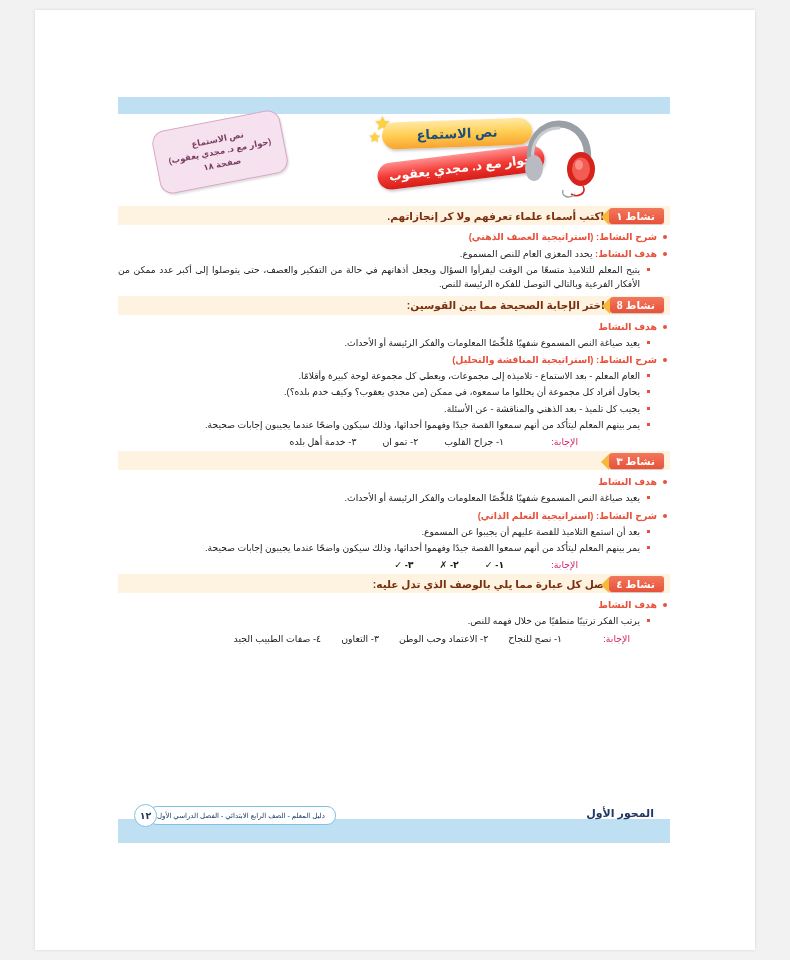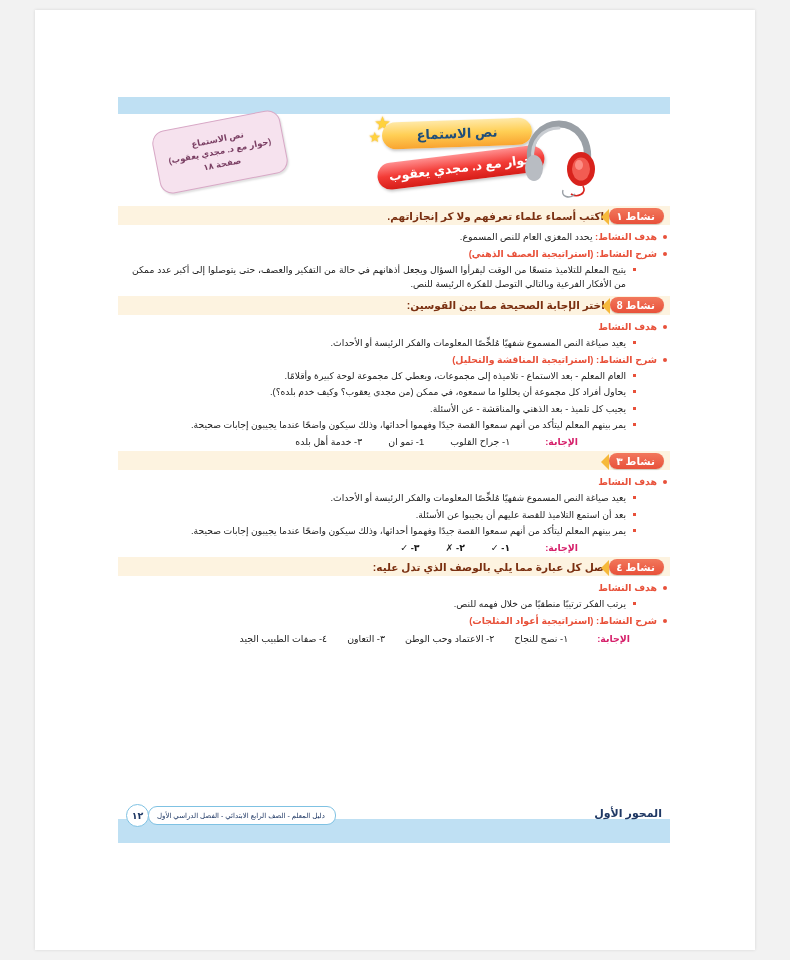--- a/index.html
+++ b/index.html
@@ -162,21 +162,21 @@
     width: 100%;
     padding-right: 6px;
   }
   .act-tag {
     position: relative;
     background: linear-gradient(180deg,#f2785c 0%, #e8513a 100%);
     color: #fff;
     font-size: 10.5px;
     font-weight: bold;
     padding: 2px 9px 2px 7px;
-    border-radius: 8px;
+    border-radius: 3px;
     white-space: nowrap;
     box-shadow: 0 1px 1px rgba(0,0,0,.18);
     margin-left: 5px;
     flex: 0 0 auto;
   }
   .act-tag::before {
     content: "";
     position: absolute;
     left: -8px;
     top: 1px;
@@ -207,21 +207,21 @@
     position: absolute;
     right: 3px;
     top: 5px;
     width: 4px; height: 4px;
     border-radius: 50%;
     background: #e8513a;
   }
   .b-lvl2 {
     position: relative;
     padding-right: 30px;
-    margin: 2px 14px;
+    margin: 2px 0;
     font-size: 9.2px;
     line-height: 1.55;
     color: #1a1a1a;
     text-align: justify;
   }
   .b-lvl2::before {
     content: "";
     position: absolute;
     right: 20px;
     top: 5px;
@@ -236,22 +236,22 @@
     margin: 4px 0 2px 0;
     font-size: 9.4px;
     color: #1a1a1a;
     display: flex;
     justify-content: flex-start;
     gap: 26px;
     padding-right: 92px;
   }
   .answer-lead {
     color: #d6216b;
-    font-weight: bold;
-    margin-left: 9px;
+    font-weight: normal;
+    margin-left: 21px;
   }
   .ans-item { white-space: nowrap; }
   .mark-ok { color: #1a1a1a; font-weight: bold; }
   .mark-no { color: #1a1a1a; font-weight: bold; }
 
   
   .footer {
     position: absolute;
     left: 83px;
     top: 795px;
@@ -261,21 +261,21 @@
   .footer-band {
     position: absolute;
     left: 0;
     top: 14px;
     width: 552px;
     height: 24px;
     background: #bfe0f3;
   }
   .footer-chapter {
     position: absolute;
-    right: 8px;
+    right: 16px;
     top: 2px;
     font-size: 11px;
     font-weight: bold;
     color: #1f3864;
   }
   .footer-ref {
     position: absolute;
     left: 30px;
     top: 1px;
     height: 17px;
@@ -284,21 +284,21 @@
     border: 1.2px solid #7fc2e3;
     border-radius: 9px;
     display: flex;
     align-items: center;
     font-size: 7px;
     color: #1f3864;
     white-space: nowrap;
   }
   .footer-page {
     position: absolute;
-    left: 8px;
+    left: 16px;
     top: -1px;
     width: 21px;
     height: 21px;
     border: 1.2px solid #7fc2e3;
     border-radius: 50%;
     background: #ffffff;
     display: flex;
     align-items: center;
     justify-content: center;
     font-size: 9.5px;
@@ -346,26 +346,26 @@
   <div class="content">
 
     <section class="activity">
       <div class="act-head">
         <div class="act-head-inner">
           <span class="act-tag">نشاط ١</span>
           <span class="act-title">اكتب أسماء علماء تعرفهم ولا كر إنجازاتهم.</span>
         </div>
       </div>
       <p class="b-lvl1">
+        <span class="lbl-expl">شرح النشاط:</span>
+        <span class="lbl-strategy">(استراتيجية العصف الذهني)</span>
+      </p>
+      <p class="b-lvl1">
         <span class="lbl-goal">هدف النشاط:</span>
         <span>يحدد المغزى العام للنص المسموع.</span>
-      </p>
-      <p class="b-lvl1">
-        <span class="lbl-expl">شرح النشاط:</span>
-        <span class="lbl-strategy">(استراتيجية العصف الذهني)</span>
       </p>
       <p class="b-lvl2">يتيح المعلم للتلاميذ متسعًا من الوقت ليقرأوا السؤال ويجعل أذهانهم في حالة من التفكير والعصف، حتى يتوصلوا إلى أكبر عدد ممكن من الأفكار الفرعية وبالتالي التوصل للفكرة الرئيسة للنص.</p>
     </section>
 
     <section class="activity">
       <div class="act-head">
         <div class="act-head-inner">
           <span class="act-tag">نشاط 8</span>
           <span class="act-title">اختر الإجابة الصحيحة مما بين القوسين:</span>
         </div>
@@ -378,60 +378,60 @@
         <span class="lbl-expl">شرح النشاط:</span>
         <span class="lbl-strategy">(استراتيجية المناقشة والتحليل)</span>
       </p>
       <p class="b-lvl2">العام المعلم - بعد الاستماع - تلاميذه إلى مجموعات، ويعطي كل مجموعة لوحة كبيرة وأقلامًا.</p>
       <p class="b-lvl2">يحاول أفراد كل مجموعة أن يحللوا ما سمعوه، في ممكن (من مجدي يعقوب؟ وكيف خدم بلده؟).</p>
       <p class="b-lvl2">يجيب كل تلميذ - بعد الذهني والمناقشة - عن الأسئلة.</p>
       <p class="b-lvl2">يمر بينهم المعلم ليتأكد من أنهم سمعوا القصة جيدًا وفهموا أحداثها، وذلك سيكون واضحًا عندما يجيبون إجابات صحيحة.</p>
       <div class="answer-line">
         <span class="answer-lead">الإجابة:</span>
         <span class="ans-item">١- جراح القلوب</span>
-        <span class="ans-item">1- تمو ان</span>
+        <span class="ans-item">٢- تمو ان</span>
         <span class="ans-item">٣- خدمة أهل بلده</span>
       </div>
     </section>
 
     <section class="activity">
       <div class="act-head">
         <div class="act-head-inner">
           <span class="act-tag">نشاط ٣</span>
         </div>
       </div>
       <p class="b-lvl1">
         <span class="lbl-goal">هدف النشاط</span>
       </p>
       <p class="b-lvl2">يعيد صياغة النص المسموع شفهيًا مُلخِّصًا المعلومات والفكر الرئيسة أو الأحداث.</p>
-      <p class="b-lvl2">بعد أن استمع التلاميذ للقصة عليهم أن يجيبوا عن الأسئلة.</p>
+      <p class="b-lvl1">
+        <span class="lbl-expl">شرح النشاط:</span>
+        <span class="lbl-strategy">(استراتيجية التعلم الذاتي)</span>
+      </p>
+      <p class="b-lvl2">بعد أن استمع التلاميذ للقصة عليهم أن يجيبوا عن المسموع.</p>
       <p class="b-lvl2">يمر بينهم المعلم ليتأكد من أنهم سمعوا القصة جيدًا وفهموا أحداثها، وذلك سيكون واضحًا عندما يجيبون إجابات صحيحة.</p>
       <div class="answer-line">
         <span class="answer-lead">الإجابة:</span>
         <span class="ans-item mark-ok">١- ✓</span>
         <span class="ans-item mark-no">٢- ✗</span>
         <span class="ans-item mark-ok">٣- ✓</span>
       </div>
     </section>
 
     <section class="activity">
       <div class="act-head">
         <div class="act-head-inner">
           <span class="act-tag">نشاط ٤</span>
           <span class="act-title">صل كل عبارة مما يلي بالوصف الذي تدل عليه:</span>
         </div>
       </div>
       <p class="b-lvl1">
         <span class="lbl-goal">هدف النشاط</span>
       </p>
       <p class="b-lvl2">يرتب الفكر ترتيبًا منطقيًا من خلال فهمه للنص.</p>
-      <p class="b-lvl1">
-        <span class="lbl-expl">شرح النشاط:</span>
-        <span class="lbl-strategy">(استراتيجية أعواد المثلجات)</span>
-      </p>
       <div class="answer-line" style="padding-right:40px; gap:20px;">
         <span class="answer-lead">الإجابة:</span>
         <span class="ans-item">١- نصح للنجاح</span>
         <span class="ans-item">٢- الاعتماد وحب الوطن</span>
         <span class="ans-item">٣- التعاون</span>
         <span class="ans-item">٤- صفات الطبيب الجيد</span>
       </div>
     </section>
 
   </div>

